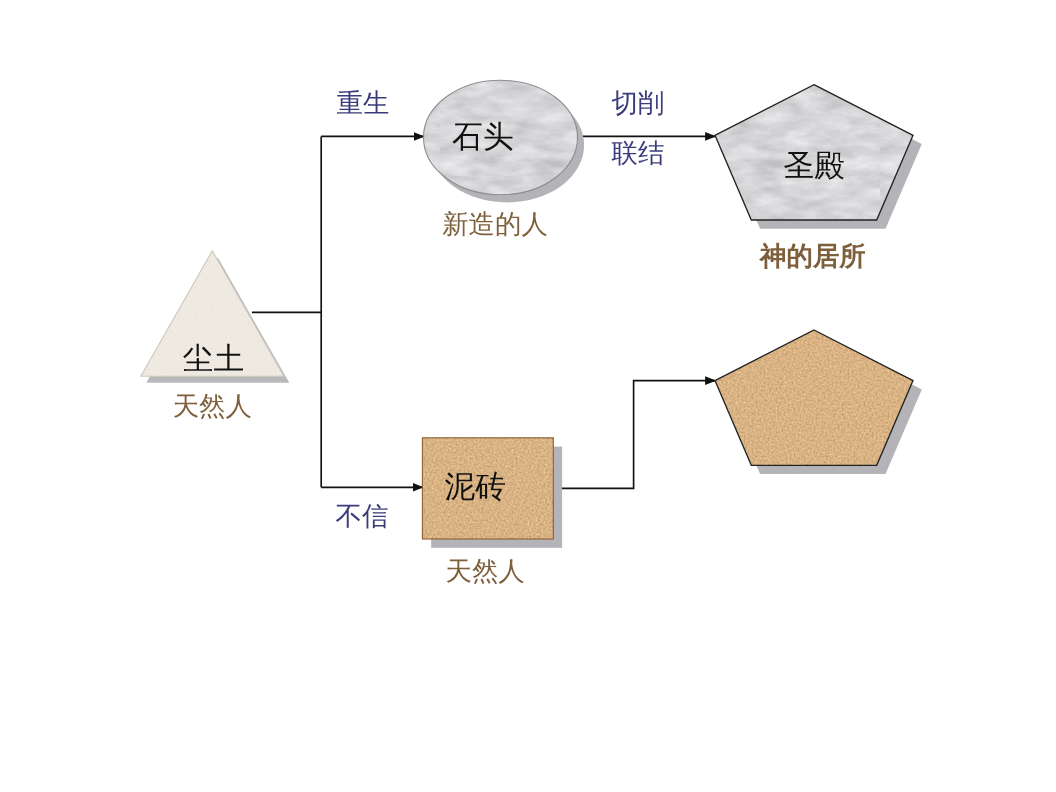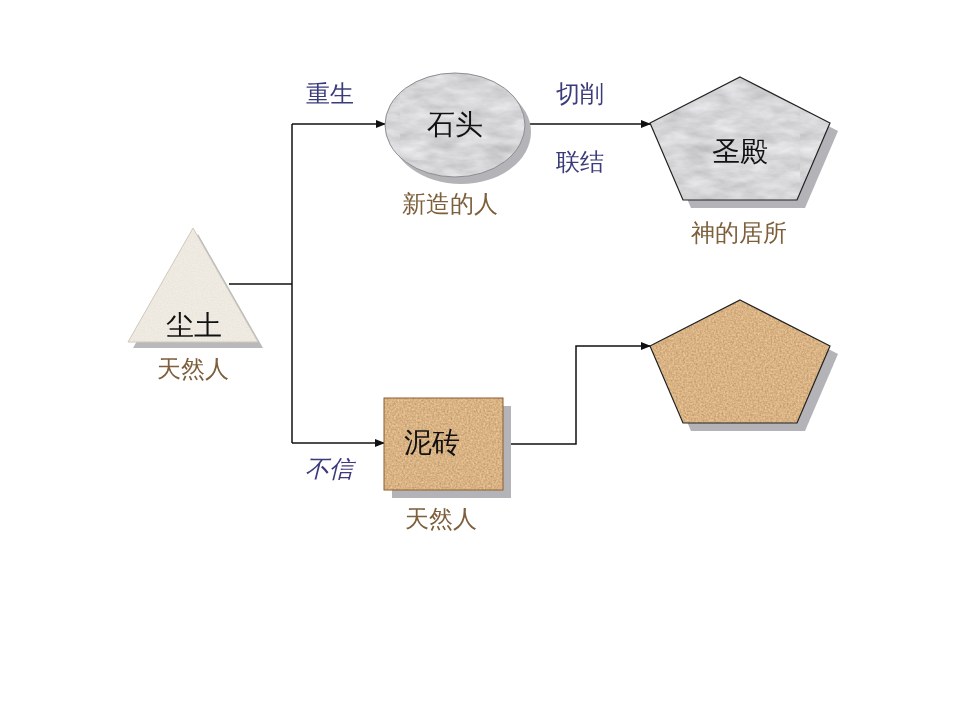--- a/index.html
+++ b/index.html
@@ -133,28 +133,28 @@
     <g>
       <polygon points="747,307 838,354 805,431 691,431 658,354" fill="#b4b4b8"></polygon>
       <polygon points="740,300 830,346 797,423 683,423 650,346" fill="url(#corkFill)" stroke="#222222" stroke-width="1.2"></polygon>
     </g>
   </svg>
 
   
   <div class="node-text" style="left:163px; top:310px; width:62px;">尘土</div>
   <div class="label caption" style="left:157px; top:355px;">天然人</div>
 
-  <div class="node-text" style="left:420px; top:109px; width:70px;">石头</div>
+  <div class="node-text" style="left:404px; top:109px; width:70px;">石头</div>
   <div class="label caption" style="left:402px; top:190px;">新造的人</div>
 
   <div class="node-text" style="left:705px; top:138px; width:70px;font-family:Liberation Mono, monospace;">圣殿</div>
-  <div class="label caption" style="left:691px; top:219px;">神的居所</div>
+  <div class="label caption" style="left:691px; top:219px;font-weight:bold;">神的居所</div>
 
   <div class="node-text" style="left:397px; top:427px; width:70px;">泥砖</div>
   <div class="label caption" style="left:405px; top:505px;">天然人</div>
 
 
   
   <div class="label edge-label" style="left:306px; top:80px;">重生</div>
-  <div class="label edge-label" style="left:305px; top:455px;font-style:italic;">不信</div>
+  <div class="label edge-label" style="left:305px; top:455px;">不信</div>
   <div class="label edge-label" style="left:556px; top:80px;">切削</div>
-  <div class="label edge-label" style="left:556px; top:148px;">联结</div>
+  <div class="label edge-label" style="left:556px; top:125px;">联结</div>
 </div>
 
 </body></html>

